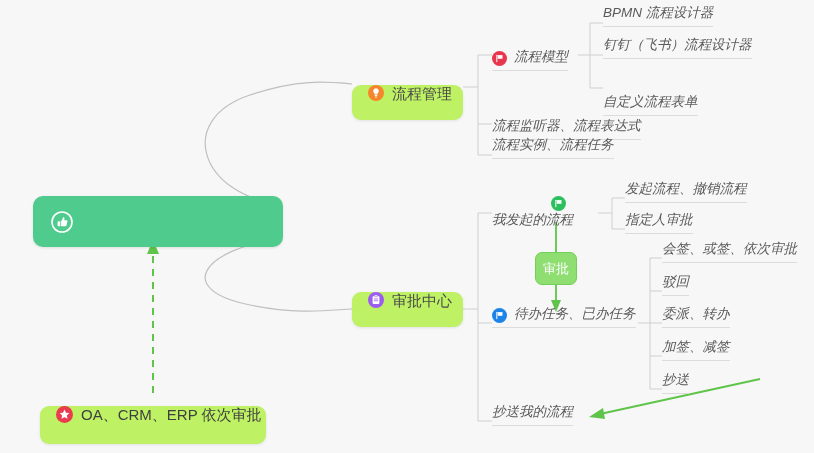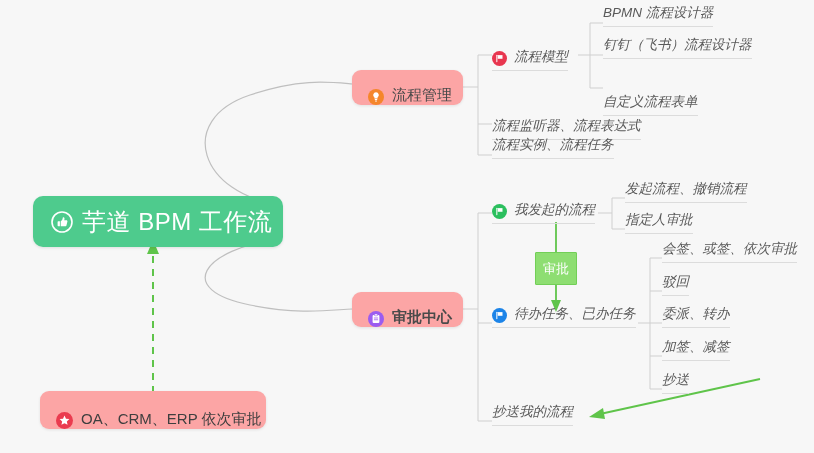--- a/index.html
+++ b/index.html
@@ -42,26 +42,27 @@
     color: #ffffff;
     font-size: 24px;
     letter-spacing: 0.5px;
     white-space: nowrap;
   }
 
   
   .card-node {
     position: absolute;
     display: flex;
-    align-items: flex-end;
-    box-sizing: border-box;
-    background: #fca5a5;
+    align-items: flex-start;
+    box-sizing: border-box;
+    background: #bef264;
     border-radius: 9px;
     padding: 0 16px;
     box-shadow: 0 1px 3px rgba(0,0,0,0.09);
+    margin-top: 15px;
   }
   .card-label {
     color: #4a4a4a;
     font-size: 15px;
     white-space: nowrap;
   }
   .callout-label {
     color: #3f3f3f;
     font-size: 15px;
     white-space: nowrap;
@@ -99,21 +100,21 @@
 
   
   .tag-node {
     position: absolute;
     display: flex;
     align-items: center;
     justify-content: center;
     box-sizing: border-box;
     background: #8ede72;
     border: 1px solid #72cf57;
-    border-radius: 1px;
+    border-radius: 7px;
   }
   .tag-label {
     color: #ffffff;
     font-size: 13px;
     white-space: nowrap;
   }
 </style>
 </head>
 <body>
 
@@ -168,21 +169,20 @@
   </svg>
 
   <div class="root-node" style="left:33px; top:196px; width:250px; height:51px;">
     <span class="icon icon-root">
       <svg width="22" height="22" viewBox="0 0 22 22">
         <circle cx="11" cy="11" r="10" fill="none" stroke="#ffffff" stroke-width="1.6"></circle>
         <path d="M7.3 10.2h1.6v5.1H7.3a.7.7 0 0 1-.7-.7v-3.7a.7.7 0 0 1 .7-.7z" fill="#ffffff"></path>
         <path d="M9.7 10.3c.9-.6 1.7-1.6 1.9-2.6.1-.6.1-1.2.6-1.4.6-.2 1.2.2 1.3.9.1.7-.1 1.4-.3 2.1h2.2c.7 0 1.2.6 1 1.3l-.9 3.6c-.1.6-.6 1-1.2 1H9.7z" fill="#ffffff"></path>
       </svg>
     </span>
-    <span class="root-label">芋道 BPM 工作流</span>
   </div>
 
   <div class="card-node" style="left:352px; top:70px; width:111px; height:35px;">
     <span class="icon icon-card">
       <svg width="16" height="16" viewBox="0 0 16 16">
         <circle cx="8" cy="8" r="8" fill="#f5862b"></circle>
         <path d="M8 3.2a2.8 2.8 0 0 0-1.6 5.1v1.1h3.2V8.3A2.8 2.8 0 0 0 8 3.2z" fill="#ffffff"></path>
         <rect x="6.7" y="10" width="2.6" height="1" rx="0.5" fill="#ffffff"></rect>
         <rect x="7" y="11.4" width="2" height="1" rx="0.5" fill="#ffffff"></rect>
       </svg>
@@ -211,34 +211,34 @@
     <span class="text-label">自定义流程表单</span>
   </div>
 
   <div class="text-node" style="left:492px; top:118px; height:22px;">
     <span class="text-label">流程监听器、流程表达式</span>
   </div>
   <div class="text-node" style="left:492px; top:137px; height:22px;">
     <span class="text-label">流程实例、流程任务</span>
   </div>
 
-  <div class="card-node" style="left:352px; top:292px; width:111px; height:35px;font-weight:bold;">
+  <div class="card-node" style="left:352px; top:277px; width:111px; height:35px;">
     <span class="icon icon-card">
       <svg width="16" height="16" viewBox="0 0 16 16">
         <circle cx="8" cy="8" r="8" fill="#9b5cf0"></circle>
         <rect x="4.6" y="4" width="6.8" height="8" rx="1" fill="#ffffff"></rect>
         <rect x="6.4" y="2.9" width="3.2" height="1.9" rx="0.6" fill="#ffffff" stroke="#9b5cf0" stroke-width="0.6"></rect>
         <rect x="5.9" y="6.6" width="4.2" height="0.8" fill="#9b5cf0"></rect>
         <rect x="5.9" y="8.4" width="4.2" height="0.8" fill="#9b5cf0"></rect>
       </svg>
     </span>
     <span class="card-label">审批中心</span>
   </div>
 
-  <div class="text-node" style="left:492px; top:202px; height:22px;">
+  <div class="text-node" style="left:492px; top:196px; height:22px;flex-direction:column;">
     <span class="icon icon-text">
       <svg width="15" height="15" viewBox="0 0 16 16">
         <circle cx="8" cy="8" r="8" fill="#2bbf5e"></circle>
         <rect x="4.6" y="4" width="1.1" height="8" rx="0.5" fill="#ffffff"></rect>
         <path d="M6.1 4.4h5.1v3.9H6.1z" fill="#ffffff"></path>
       </svg>
     </span>
     <span class="text-label">我发起的流程</span>
   </div>
 

